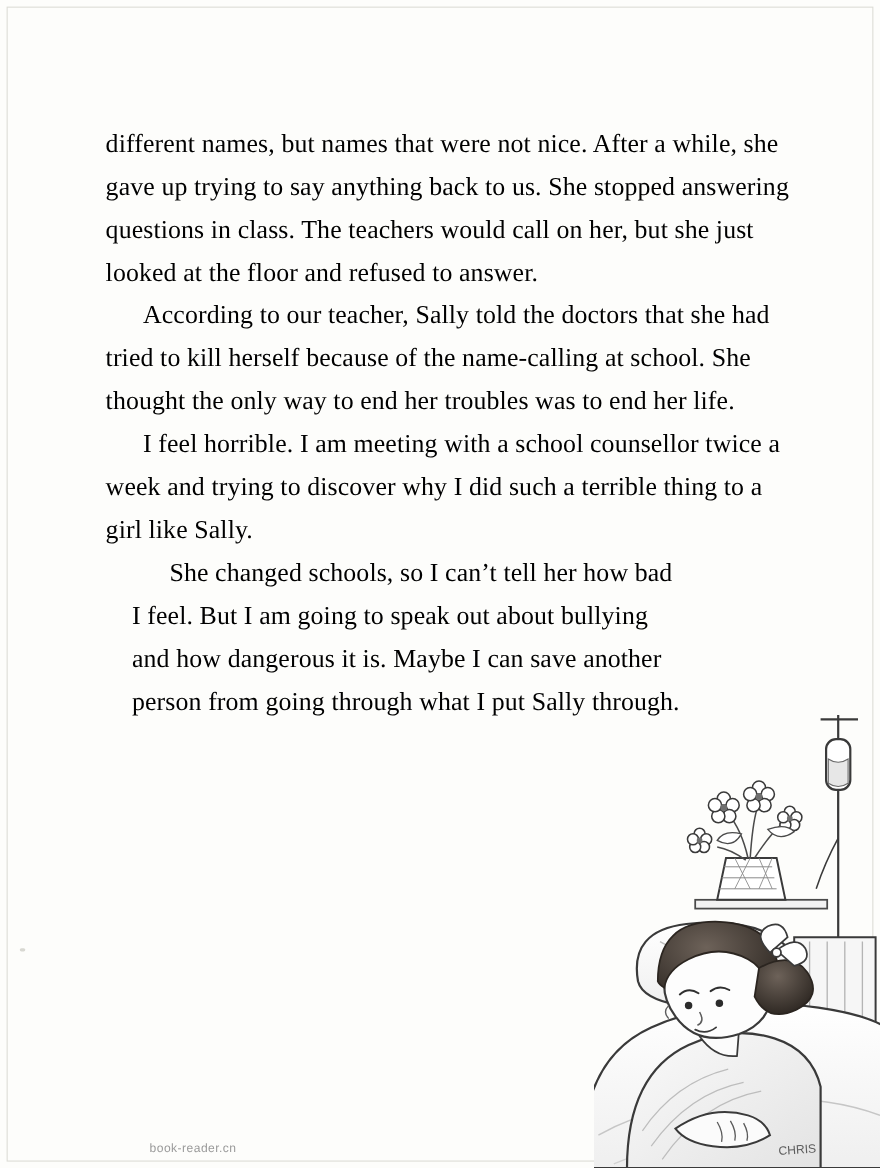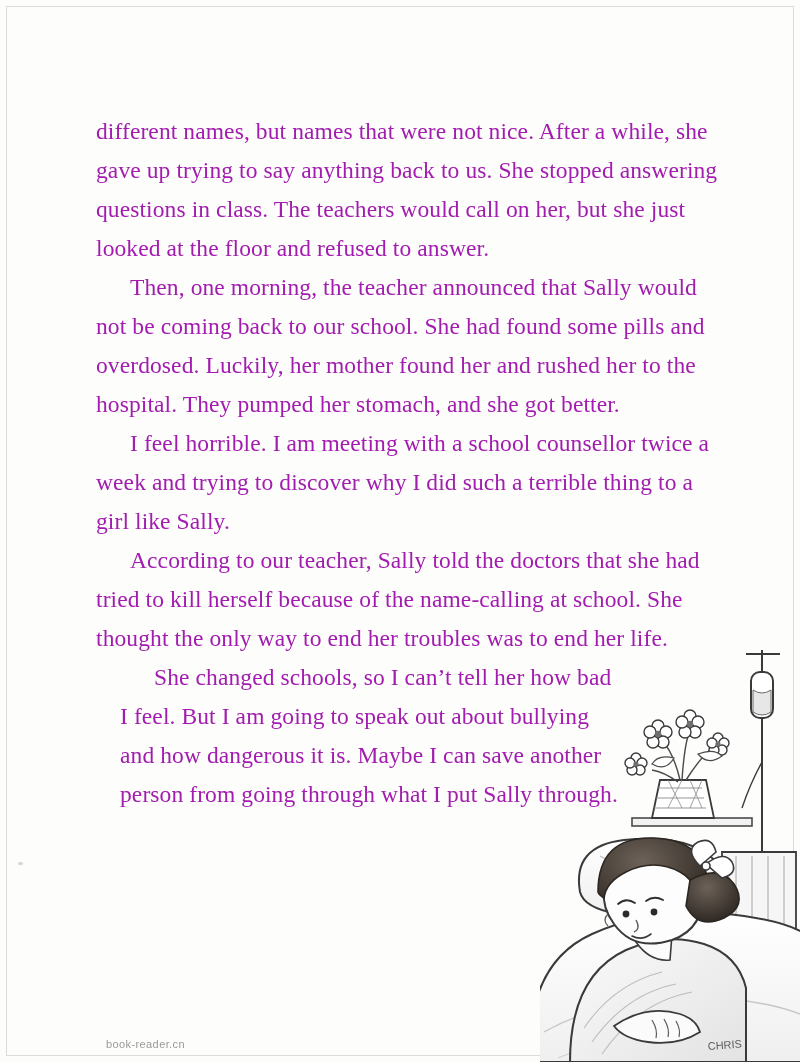--- a/index.html
+++ b/index.html
@@ -36,21 +36,21 @@
     position: absolute;
     left: 96px;
     top: 112px;
     width: 622px;
   }
 
   .para {
     margin: 0;
     font-size: 23.5px;
     line-height: 39px;
-    color: #a21caf;
+    color: #000000;
     text-indent: 0;
     letter-spacing: 0.1px;
   }
   .para + .para {
     text-indent: 34px;
   }
   
   .para.wrap-short {
     width: 500px;
     margin-left: 24px;
@@ -65,21 +65,21 @@
     height: 420px;
     overflow: hidden;
   }
   #illustration svg {
     display: block;
   }
 
   
   #footer {
     position: absolute;
-    left: 106px;
+    left: 136px;
     bottom: 12px;
     font-family: "Liberation Sans", sans-serif;
     font-size: 11px;
     color: #9a9a9a;
     letter-spacing: 0.4px;
   }
 
   
   .speck {
     position: absolute;
@@ -95,23 +95,22 @@
 <body>
 
 <div id="page">
 
   <div id="page-frame"></div>
 
   <div class="speck"></div>
 
   <div id="text-column">
     <p class="para">different names, but names that were not nice. After a while, she gave up trying to say anything back to us. She stopped answering questions in class. The teachers would call on her, but she just looked at the floor and refused to answer.</p>
-    <p class="para">Then, one morning, the teacher announced that Sally would not be coming back to our school. She had found some pills and overdosed. Luckily, her mother found her and rushed her to the hospital. They pumped her stomach, and she got better.</p>
+    <p class="para">According to our teacher, Sally told the doctors that she had tried to kill herself because of the name-calling at school. She thought the only way to end her troubles was to end her life.</p>
     <p class="para">I feel horrible. I am meeting with a school counsellor twice a week and trying to discover why I did such a terrible thing to a girl like Sally.</p>
-    <p class="para">According to our teacher, Sally told the doctors that she had tried to kill herself because of the name-calling at school. She thought the only way to end her troubles was to end her life.</p>
     <p class="para wrap-short">She changed schools, so I can’t tell her how bad I feel. But I am going to speak out about bullying and how dangerous it is. Maybe I can save another person from going through what I put Sally through.</p>
   </div>
 
   <div id="illustration">
     <svg width="260" height="420" viewBox="0 0 260 420" xmlns="http://www.w3.org/2000/svg">
       <defs>
         <linearGradient id="sheetShade" x1="0" y1="0" x2="0" y2="1">
           <stop offset="0%" stop-color="#ffffff"></stop>
           <stop offset="100%" stop-color="#efefef"></stop>
         </linearGradient>

